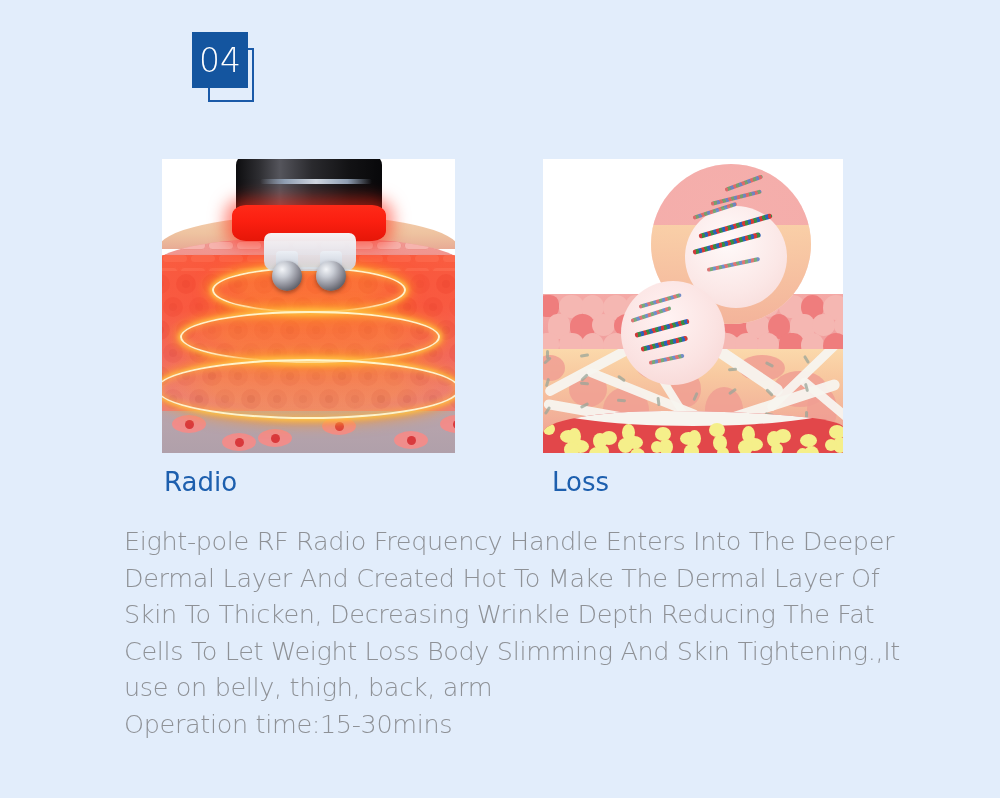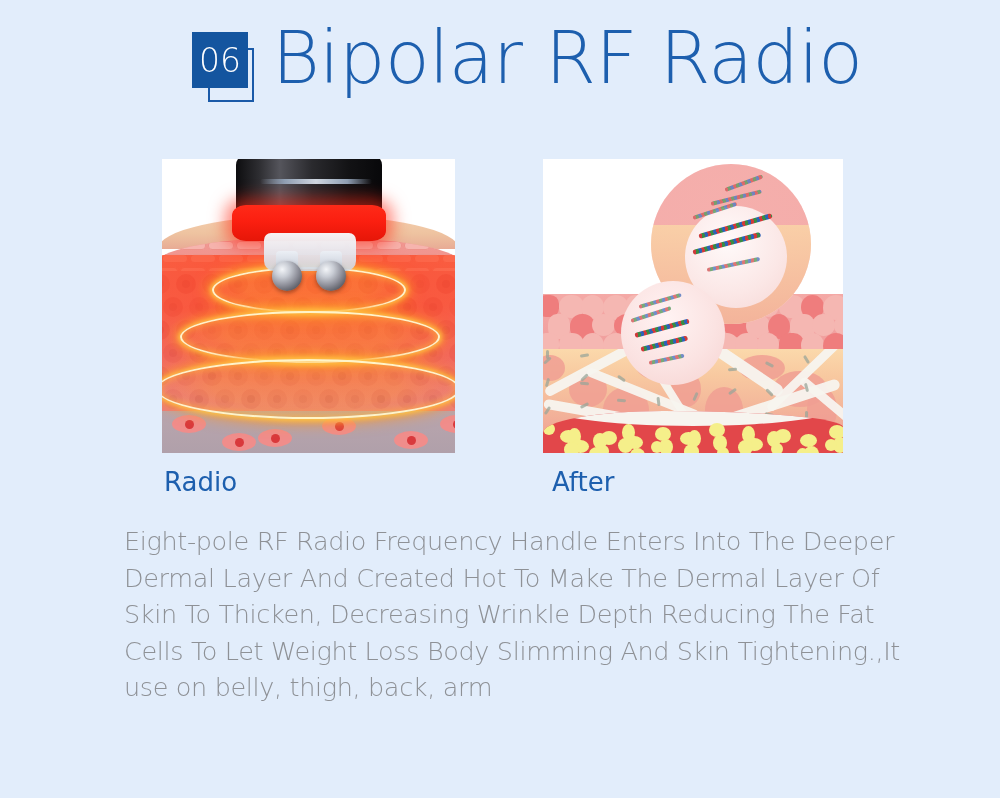--- a/index.html
+++ b/index.html
@@ -309,25 +309,24 @@
   .body-text .para { margin: 0; }
 </style>
 </head>
 <body>
 
 <div class="header">
 
   <div class="badge-group">
     <div class="badge-outline"></div>
     <div class="badge-fill">
-      <span>06</span>
+      <span>04</span>
     </div>
   </div>
 
-  <div class="title">Bipolar RF Radio</div>
 </div>
 
 <div class="panel" id="panel-before">
   <div class="bf-stage">
 
     <div class="bf-skin-surface"></div>
 
     <div class="bf-epidermis" id="bf-epidermis">
         <div class="bf-ep-cell" style="left: -6px; top: 4px;"></div>
         <div class="bf-ep-cell" style="left: 22px; top: 4px;"></div>
@@ -645,17 +644,18 @@
         <div class="af-collagen thin" style="left: 10px; top: 38px; width: 42px; transform: rotate(-18deg);"></div>
         <div class="af-collagen" style="left: 14px; top: 52px; width: 56px; transform: rotate(-15deg);"></div>
         <div class="af-collagen" style="left: 20px; top: 66px; width: 48px; transform: rotate(-14deg);"></div>
         <div class="af-collagen thin" style="left: 28px; top: 80px; width: 36px; transform: rotate(-12deg);"></div>
       </div>
 
   </div>
 </div>
 
 <div class="caption" id="caption-before">Radio</div>
-<div class="caption" id="caption-after">After</div>
+<div class="caption" id="caption-after">Loss</div>
 
 <div class="body-text">
   <p class="para">Eight-pole RF Radio Frequency Handle Enters Into The Deeper Dermal Layer And Created Hot To Make The Dermal Layer Of Skin To Thicken, Decreasing Wrinkle Depth Reducing The Fat Cells To Let Weight Loss Body Slimming And Skin Tightening.,It use on belly, thigh, back, arm</p>
+  <p class="para">Operation time:15-30mins</p>
 </div>
 
 </body></html>

